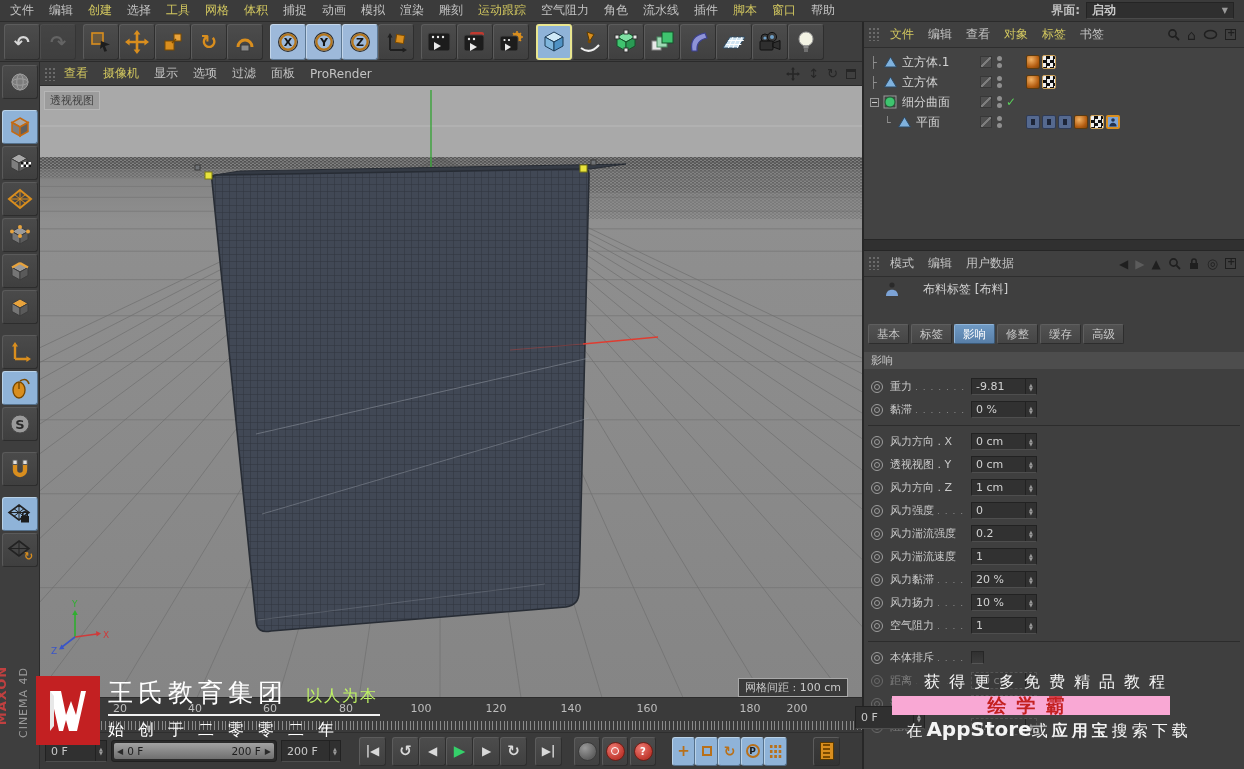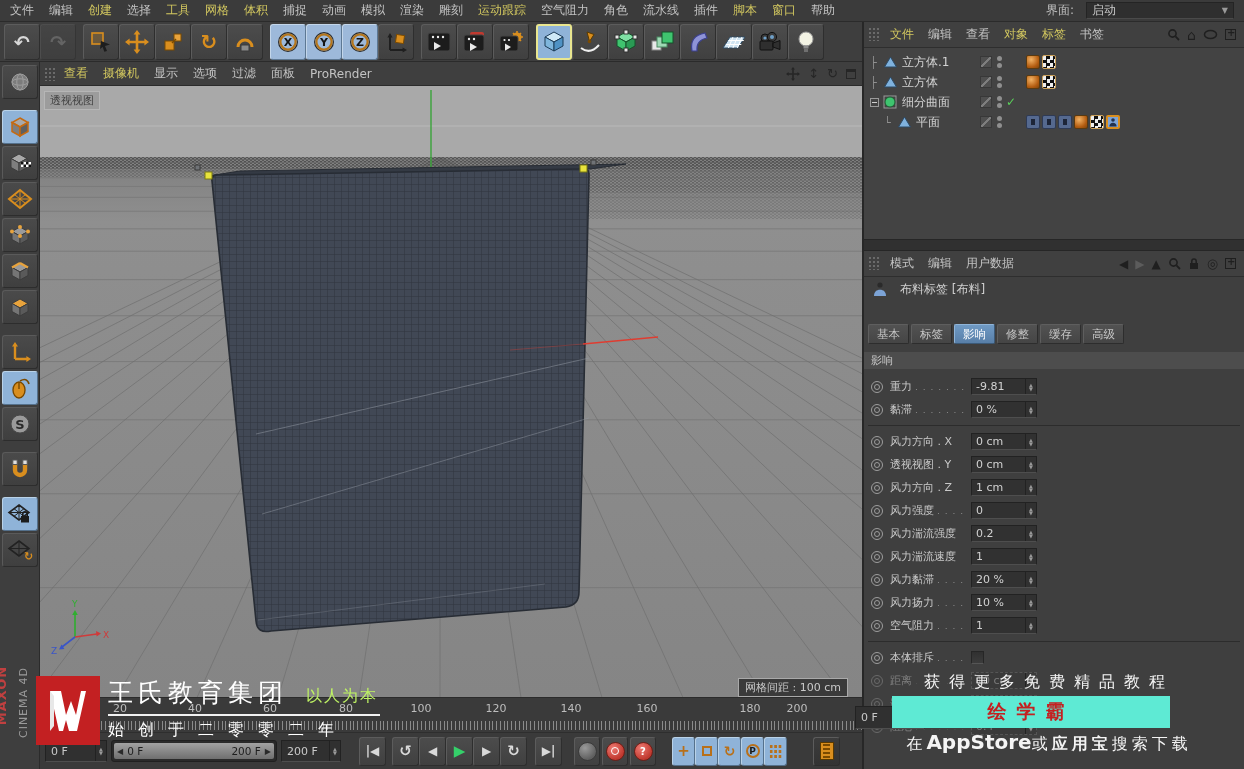--- a/index.html
+++ b/index.html
@@ -3,21 +3,21 @@
 <meta charset="utf-8">
 <style>
   *{margin:0;padding:0;box-sizing:border-box;font-family:"DejaVu Sans","Liberation Sans",sans-serif;}
   html,body{width:1244px;height:769px;overflow:hidden;background:#353535;}
   #app{position:absolute;left:0;top:0;width:1244px;height:769px;background:#383838;font-size:12px;color:#c6c6c6;}
 
   
   #menubar{position:absolute;left:0;top:0;width:1244px;height:22px;background:#3b3b3b;border-bottom:1px solid #2b2b2b;display:flex;align-items:center;gap:15px;padding:0 10px;}
   .mitem{color:#c3c3c3;font-size:12px;cursor:default;white-space:nowrap;}
   .mitem.acc{color:#d2c75f;}
-  #iface{margin-left:auto;display:flex;align-items:center;gap:12px;}
+  #iface{margin-left:auto;display:flex;align-items:center;gap:6px;font-weight:bold;}
   #iface .lbl{color:#bdbdbd;}
   .dropdown{width:148px;height:17px;background:#2f2f2f;border:1px solid #242424;border-bottom-color:#4a4a4a;display:flex;align-items:center;padding:0 5px;color:#c9c9c9;}
   .dropdown .arr{margin-left:auto;font-size:8px;color:#9a9a9a;}
 
   
   #toolbar{position:absolute;left:0;top:22px;width:862px;height:40px;background:#3e3e3e;border-bottom:1px solid #2b2b2b;display:flex;align-items:center;padding-left:4px;}
   .tile{width:36px;height:36px;background:linear-gradient(#4c4c4c,#404040);border:1px solid;border-color:#5c5c5c #2e2e2e #2e2e2e #5c5c5c;border-radius:3px;display:flex;align-items:center;justify-content:center;flex:0 0 auto;}
   .tile.blue{background:#9db9da;border-color:#c3d6ea #5d7893 #5d7893 #c3d6ea;}
   .tile.activeY{background:#8fb3d8;outline:2px solid #e9e68f;outline-offset:-2px;}
   .tile.dim{opacity:.5;}
@@ -66,21 +66,21 @@
   .tags{display:flex;gap:2px;margin-left:6px;}
   .tag{width:14px;height:14px;border-radius:2px;flex:0 0 auto;position:relative;}
   .tag.phong{background:radial-gradient(circle at 35% 30%,#f2b264,#b35c10 65%,#7e440c);border:1px solid #5a3a10;}
   .tag.checker{background:conic-gradient(#111 25%,#eee 0 50%,#111 0 75%,#eee 0);background-size:7px 7px;border:1px solid #caa05a;}
   .tag.pchip{background:#55698f;border:1px solid #2e3a55;}
   .tag.pchip::before{content:"";position:absolute;inset:3px 4px;background:#1d2538;}
   .tag.cloth{background:#7ca3d6;border:2px solid #d98e1e;}
   #splitter{height:12px;background:#303030;border-top:1px solid #262626;border-bottom:1px solid #262626;}
 
   
-  .amtitle{height:24px;display:flex;align-items:center;gap:12px;padding-left:8px;color:#cfcfcf;font-size:12px;}
+  .amtitle{height:24px;display:flex;align-items:center;gap:23px;padding-left:20px;color:#cfcfcf;font-size:12px;}
   .amtabs{display:flex;gap:2px;padding:2px 0 4px 4px;margin-top:21px;}
   .atab{height:20px;padding:2px 8px;background:linear-gradient(#525252,#454545);border:1px solid;border-color:#5e5e5e #2d2d2d #2d2d2d #5e5e5e;font-size:11.5px;color:#c6c6c6;border-radius:2px;}
   .atab.active{background:linear-gradient(#6f9ac4,#587fa8);color:#fff;border-color:#8fb4d8 #3c5a78 #3c5a78 #8fb4d8;}
   .asection{height:17px;background:#4d4d4d;color:#c9c9c9;font-size:11px;display:flex;align-items:center;padding-left:7px;margin:4px 0 6px 0;}
   .arow{height:23px;display:flex;align-items:center;padding-left:7px;gap:7px;}
   .acirc{width:12px;height:12px;border:1.6px solid #9d9d9d;border-radius:50%;position:relative;flex:0 0 auto;}
   .acirc::before{content:"";position:absolute;left:2.2px;top:2.2px;width:4.2px;height:4.2px;border:1px solid #9d9d9d;border-radius:50%;}
   .albl{width:74px;display:flex;align-items:center;font-size:11px;color:#c9c9c9;overflow:hidden;white-space:nowrap;flex:0 0 auto;}
   .lead{flex:1;overflow:hidden;white-space:nowrap;color:#8d8d8d;font-size:9px;margin-left:3px;}
   .lead::after{content:". . . . . . . . . . . . . . .";letter-spacing:1px;}
@@ -123,21 +123,21 @@
   
   #wmleft{position:absolute;left:36px;top:676px;z-index:40;display:flex;gap:8px;pointer-events:none;}
   #wmlogo{width:64px;height:69px;background:#c32022;display:flex;align-items:center;justify-content:center;}
   #wmtext .row1{display:flex;align-items:baseline;gap:18px;}
   #wmtext .t1{font-size:25px;color:#fff;letter-spacing:5px;font-weight:500;white-space:nowrap;}
   #wmtext .t2{font-size:16px;color:#bef264;letter-spacing:2px;white-space:nowrap;}
   #wmtext .rule{height:2px;background:#f2f2f2;width:272px;margin:5px 0 4px 0;}
   #wmtext .t3{font-size:16px;color:#fff;letter-spacing:14px;white-space:nowrap;}
   #wmright{position:absolute;left:878px;top:672px;width:342px;z-index:40;text-align:center;pointer-events:none;}
   #wmright .l1{font-size:16px;color:#f4f4f4;letter-spacing:9px;white-space:nowrap;}
-  #wmright .bar{height:32px;background:#5eead4;margin:3px 0 2px 14px;width:278px;display:flex;align-items:center;justify-content:center;}
+  #wmright .bar{height:19px;background:#f9a8d4;margin:3px 0 2px 14px;width:278px;display:flex;align-items:center;justify-content:center;}
   #wmright .brand{color:#c42020;font-weight:bold;font-size:19px;letter-spacing:10px;}
   #wmright .l3{font-size:16px;color:#f4f4f4;letter-spacing:4px;white-space:nowrap;}
   #wmright .l3 b.latin{font-size:20px;letter-spacing:0;}
   #brandcorner{position:absolute;left:0;top:630px;width:40px;height:139px;z-index:5;pointer-events:none;}
   #maxon{position:absolute;left:-28px;bottom:66px;transform:rotate(-90deg);color:#c04040;font-weight:bold;font-size:13px;letter-spacing:1px;}
   #cinema{position:absolute;left:-26px;bottom:60px;transform:rotate(-90deg) translateY(14px);color:#9a9a9a;font-size:11px;letter-spacing:1px;white-space:nowrap;}
 </style>
 </head>
 <body>
 

